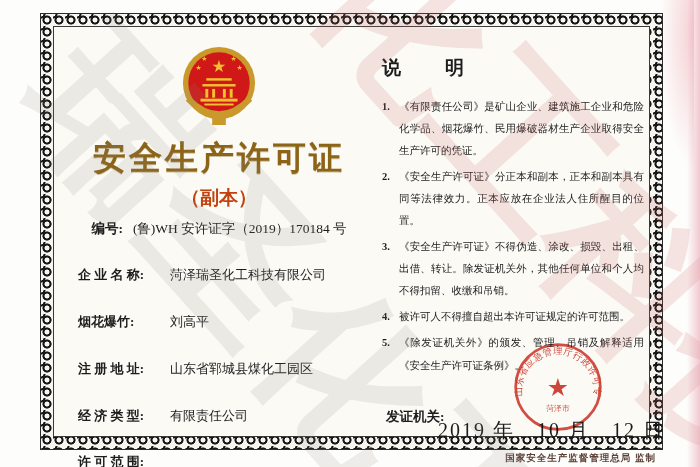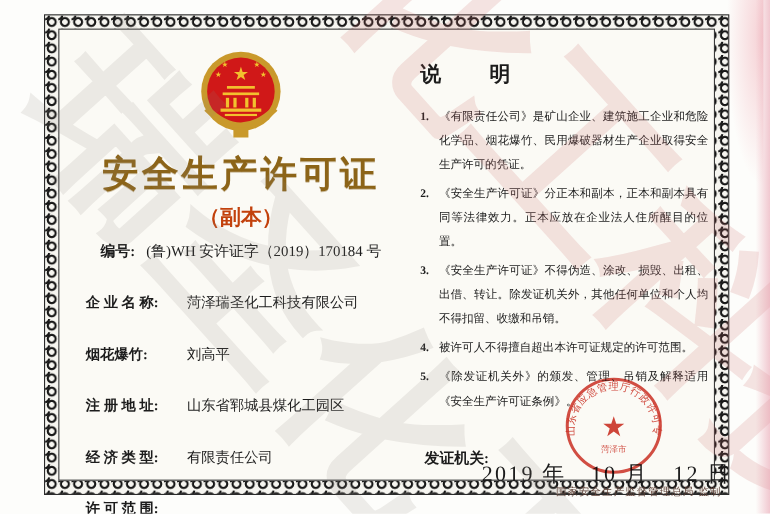--- a/index.html
+++ b/index.html
@@ -65,22 +65,22 @@
   
   .wm {
     position:absolute; z-index:6; pointer-events:none; white-space:nowrap;
     font-family:"Liberation Sans","DejaVu Sans",sans-serif; font-weight:bold;
     font-size:170px; transform-origin:0 0; transform:rotate(48deg);
   }
   .wm1 { left:145px; top:-15px; color:rgba(140,132,126,0.14); }
   .wm2 { left:432px; top:-120px; color:rgba(203,103,98,0.17); }
   
   .maker {
-    position:absolute; right:44px; top:441px; z-index:3;
-    font-size:9.5px; font-weight:normal; letter-spacing:1px; color:#5d4037;
+    position:absolute; right:44px; top:452px; z-index:3;
+    font-size:9.5px; font-weight:bold; letter-spacing:1px; color:#5d4037;
     font-family:"Liberation Sans","DejaVu Sans",sans-serif;
   }
 </style>
 </head>
 <body>
 
 <div class="corner-pink"></div>
 <div class="edge-right"></div>
 
 <div class="cert-border">

